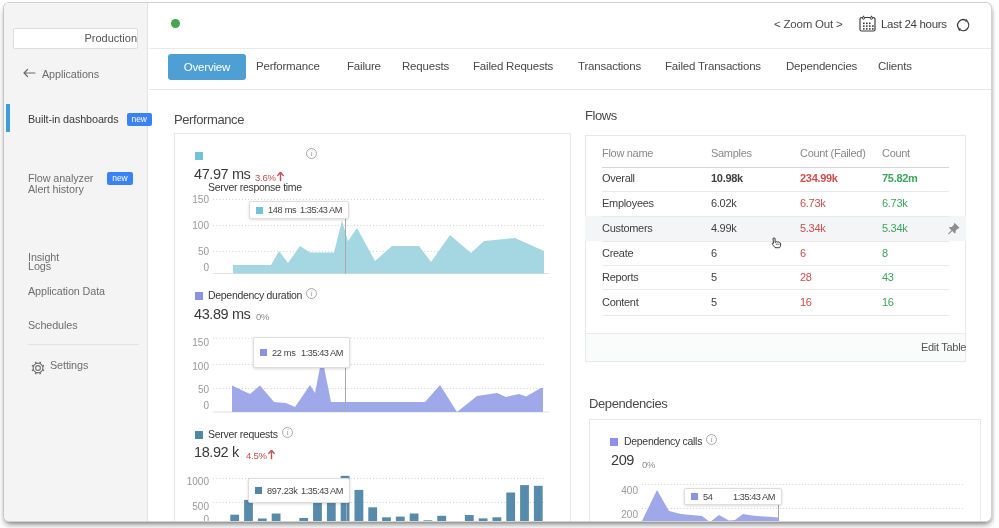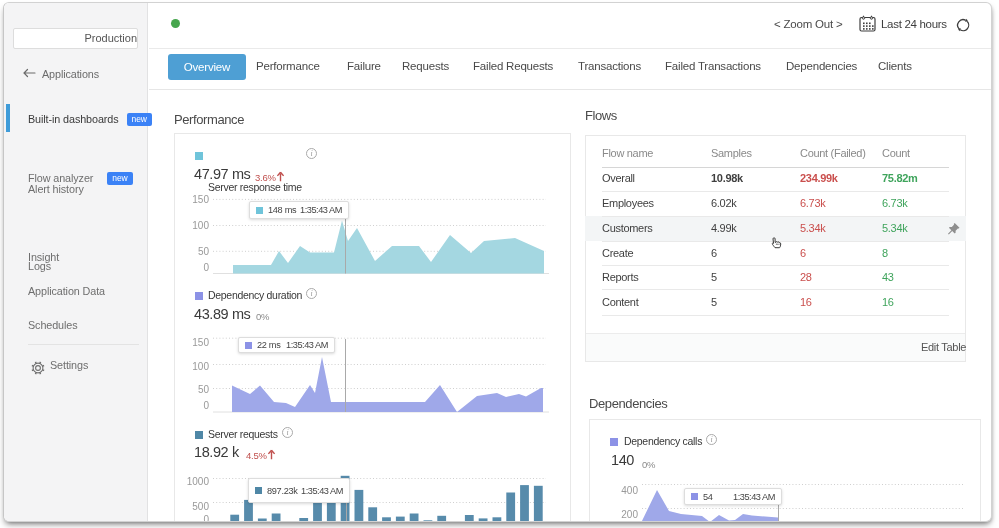--- a/index.html
+++ b/index.html
@@ -163,21 +163,21 @@
     <line x1="212" y1="411" x2="548" y2="411" stroke="#e0e0e0" stroke-width="1"></line>
     <g font-size="10" fill="#999" text-anchor="end" font-family="Liberation Sans, sans-serif">
       <text x="208" y="345">150</text>
       <text x="208" y="369">100</text>
       <text x="208" y="392">50</text>
       <text x="208" y="408">0</text>
     </g>
     <path d="M231,411 L231,384.5 L249,393 L259,384.5 L273,401 L285,402 L294,406 L309,384 L314,392 L321,356 L330,401 L424,401 L439,384 L456,411 L476,395 L496,392 L505,396 L518,393 L525,395.5 L540,387 L542,387 L542,411 Z" fill="#9fa8e9"></path>
     <line x1="344.5" y1="338" x2="344.5" y2="411" stroke="#a9a9a9" stroke-width="1"></line>
   </svg>
-  <div class="tooltip" style="left:234px; top:334px; width:97px; height:16px;">
+  <div class="tooltip" style="left:249px; top:334px; width:97px; height:31px;">
     <span class="tt-sq" style="background:#8c92e6;"></span>22 ms<span class="tt-time">1:35:43 AM</span>
   </div>
 
   <div class="legend-sq" style="left:191px; top:428px; background:#4f87a6;"></div>
   <div class="legend-tx" style="left:204px; top:425px;">Server requests</div>
   <div class="ico-i" style="left:278px; top:424px;">i</div>
   <div class="bigval" style="left:190px; top:441px;">18.92 k</div>
   <div class="abs pct-r" style="left:242px; top:447px;">4.5%</div>
   <svg width="9" height="11" viewBox="0 0 9 11" style="left:263px; top:446px;">
       <path d="M4.5 10.2 V2.8 M4.5 1.2 L1.4 4.9 M4.5 1.2 L7.6 4.9" stroke="#c0504e" stroke-width="1.4" fill="none"></path>
@@ -274,21 +274,21 @@
         <line x1="7.7" y1="6.5" x2="7.7" y2="7.6"></line>
         <line x1="9" y1="6.6" x2="9" y2="7.6"></line>
     </g>
   </svg>
 
   <div class="seclabel" style="left:585px; top:393px;">Dependencies</div>
   <div class="card" style="left:585px; top:416px; width:392px; height:110px;"></div>
   <div class="legend-sq" style="left:606px; top:435px; background:#8c92e6;"></div>
   <div class="legend-tx" style="left:620px; top:432px;">Dependency calls</div>
   <div class="ico-i" style="left:702px; top:431px;">i</div>
-  <div class="bigval" style="left:607px; top:449px;">140</div>
+  <div class="bigval" style="left:607px; top:449px;">209</div>
   <div class="abs pct-g" style="left:638px; top:456px;">0%</div>
   <svg width="370" height="50" viewBox="615 478 370 50" style="left:612px; top:476px;">
     <g stroke="#cfcfcf" stroke-dasharray="1,2.2" stroke-width="1">
       <line x1="641" y1="483.5" x2="962" y2="483.5"></line>
       <line x1="641" y1="507.5" x2="962" y2="507.5"></line>
     </g>
     <g font-size="10" fill="#999" text-anchor="end" font-family="Liberation Sans, sans-serif">
       <text x="637" y="493">400</text>
       <text x="637" y="517">200</text>
     </g>

